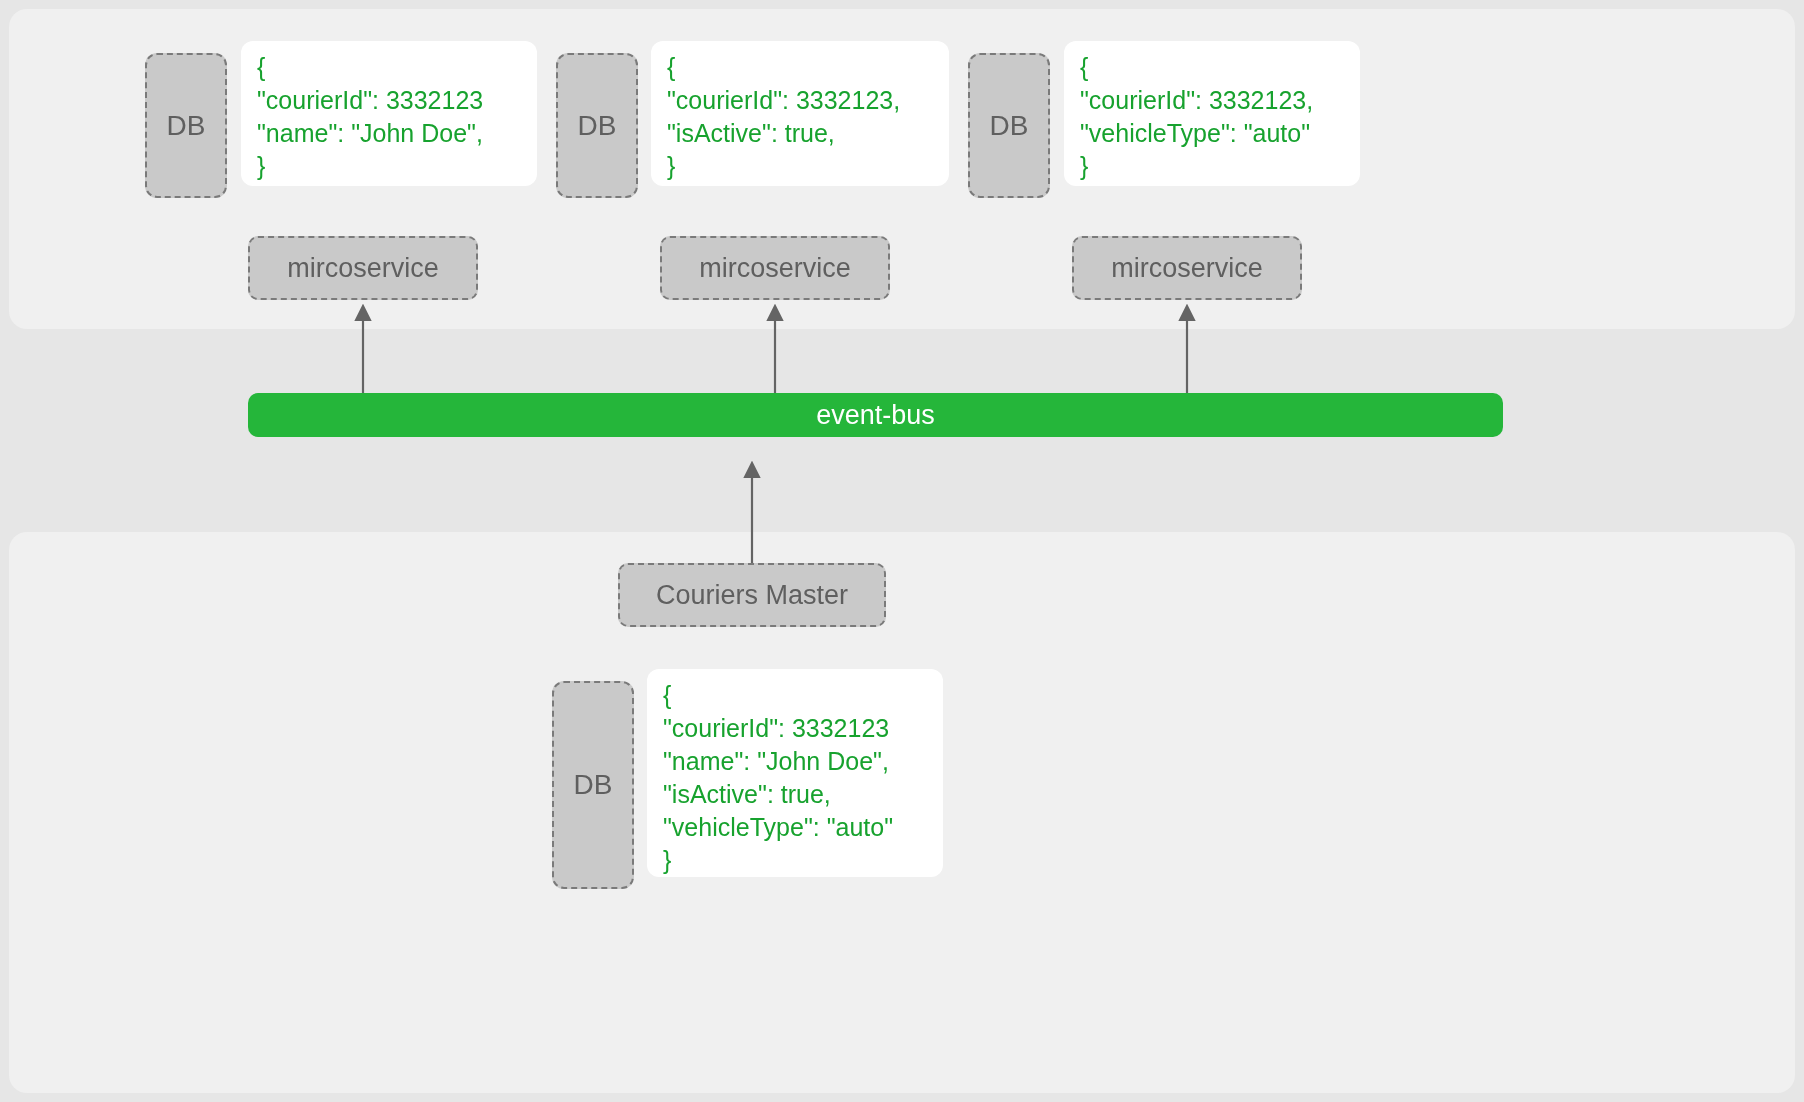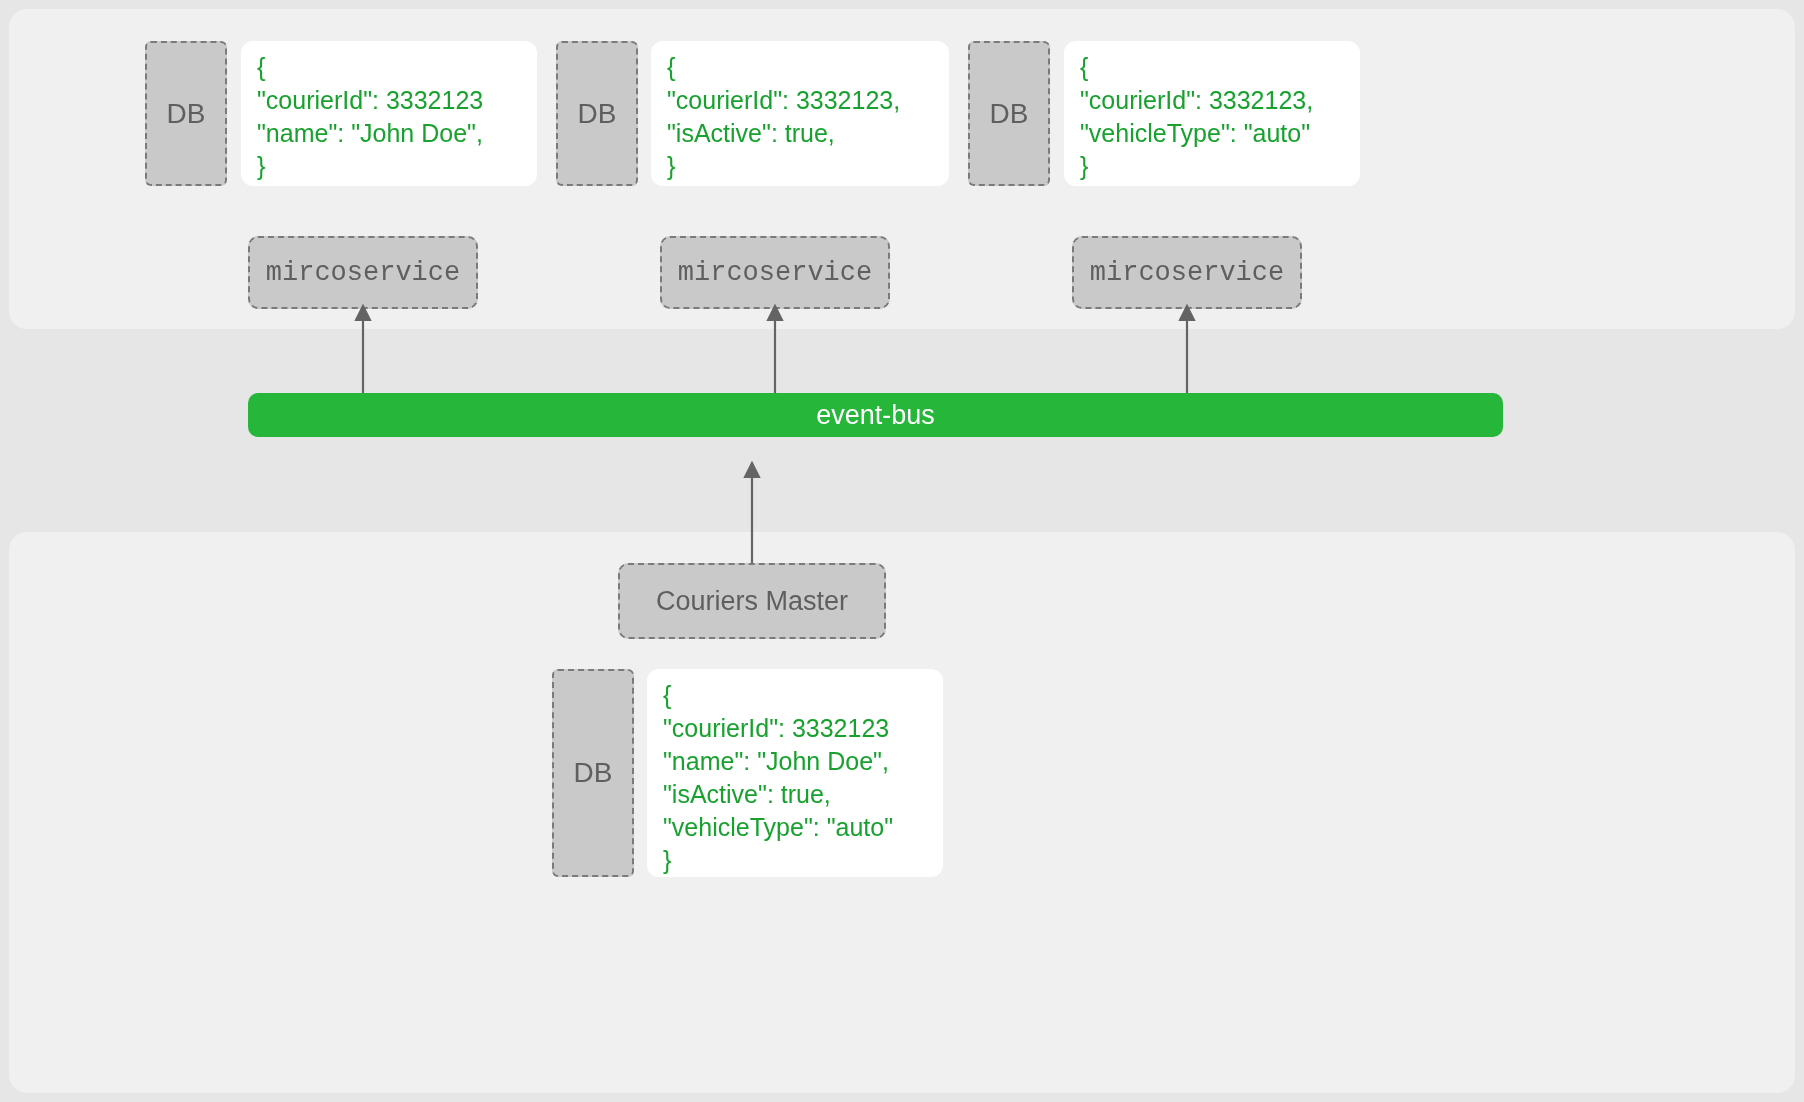--- a/index.html
+++ b/index.html
@@ -27,27 +27,28 @@
     left: 9px;
     top: 532px;
     width: 1786px;
     height: 561px;
   }
   .db {
     position: absolute;
     width: 82px;
     background: #c9c9c9;
     border: 2px dashed #7a7a7a;
-    border-radius: 6px;
+    border-radius: 12px;
     display: flex;
     align-items: center;
     justify-content: center;
     color: #5f5f5f;
     font-size: 28px;
     font-weight: 500;
+    margin-top: 12px;
   }
   .code-card {
     position: absolute;
     background: #ffffff;
     border-radius: 12px;
     padding: 10px 16px;
     color: #17a22e;
     font-size: 25px;
     line-height: 33px;
     font-weight: 500;
@@ -58,21 +59,21 @@
     background: #c9c9c9;
     border: 2px dashed #7a7a7a;
     border-radius: 10px;
     color: #5f5f5f;
     font-size: 27px;
     font-weight: 500;
     display: flex;
     align-items: center;
     justify-content: center;
   }
-  .ms-small { width: 230px; height: 73px; font-family: Liberation Mono, monospace; }
+  .ms-small { width: 230px; height: 64px; }
   .event-bus {
     position: absolute;
     left: 248px;
     top: 393px;
     width: 1255px;
     height: 44px;
     background: #25b63a;
     border-radius: 10px;
     color: #ffffff;
     font-size: 27px;
@@ -112,21 +113,21 @@
 
 <div class="db" style="left:968px; top:41px; height:145px;">DB</div>
 <div class="code-card" style="left:1064px; top:41px; width:296px; height:145px;">{
 "courierId": 3332123,
 "vehicleType": "auto"
 }</div>
 <div class="ms-box ms-small" style="left:1072px; top:236px;">mircoservice</div>
 
 <div class="event-bus">event-bus</div>
 
-<div class="ms-box" style="left:618px; top:563px; width:268px; height:76px;">Couriers Master</div>
+<div class="ms-box" style="left:618px; top:563px; width:268px; height:64px;">Couriers Master</div>
 
 <div class="db" style="left:552px; top:669px; height:208px;">DB</div>
 <div class="code-card" style="left:647px; top:669px; width:296px; height:208px;">{
 "courierId": 3332123
 "name": "John Doe",
 "isActive": true,
 "vehicleType": "auto"
 }</div>
 
 <svg class="arrows">

